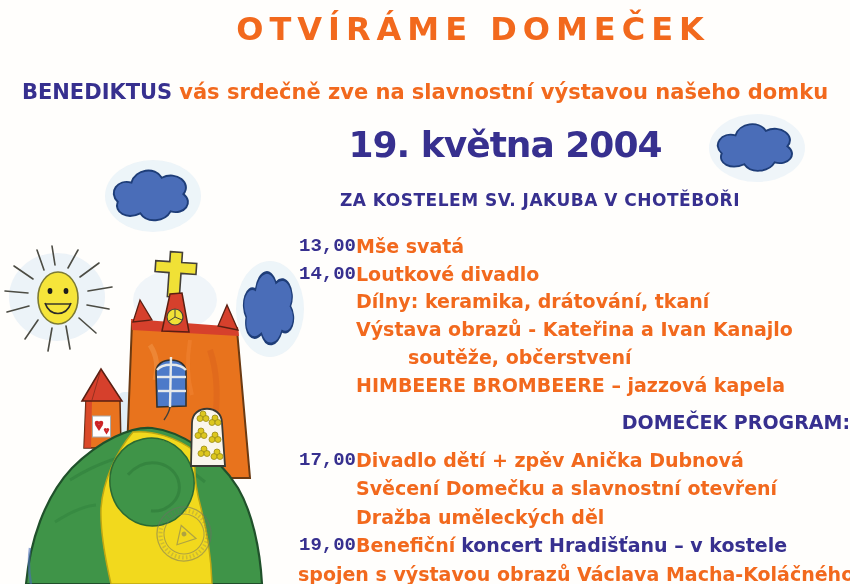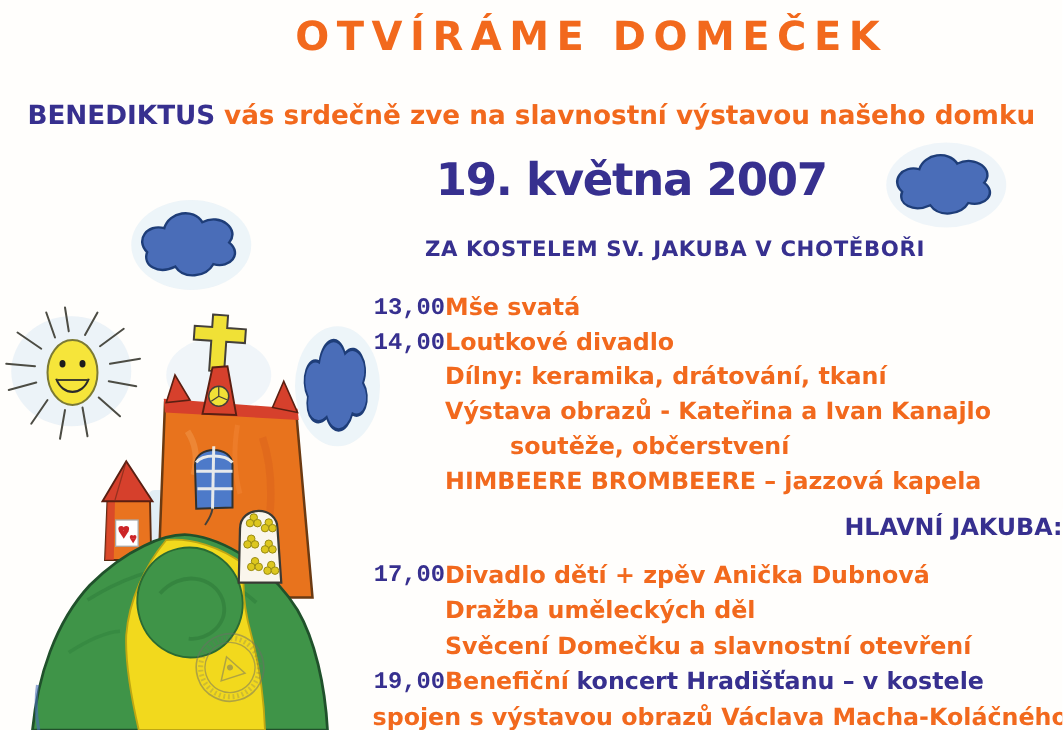--- a/index.html
+++ b/index.html
@@ -186,21 +186,21 @@
   </svg>
 
   <div class="txt-layer">
 
     <h1 class="title">OTVÍRÁME DOMEČEK</h1>
 
     <div class="subtitle">
       <span class="navy">BENEDIKTUS</span><span class="orange">vás srdečně zve na slavnostní výstavou našeho domku</span>
     </div>
 
-    <div class="date navy">19. května 2007</div>
+    <div class="date navy">19. května 2004</div>
 
     <div class="location navy">ZA KOSTELEM SV. JAKUBA V CHOTĚBOŘI</div>
 
     <div class="schedule">
 
       <div class="row">
         <span class="time navy">13,00</span>
         <span class="orange">Mše svatá</span>
       </div>
       <div class="row">
@@ -216,34 +216,34 @@
         <span class="orange">Výstava obrazů - Kateřina a Ivan Kanajlo</span>
       </div>
       <div class="row indent">
         <span class="orange">soutěže, občerstvení</span>
       </div>
       <div class="row">
         <span class="time navy"></span>
         <span class="orange">HIMBEERE BROMBEERE – jazzová kapela</span>
       </div>
 
-      <div class="heading navy">HLAVNÍ JAKUBA:</div>
+      <div class="heading navy">DOMEČEK PROGRAM:</div>
 
       <div class="evening">
         <div class="row">
           <span class="time navy">17,00</span>
           <span class="orange">Divadlo dětí + zpěv Anička Dubnová</span>
         </div>
         <div class="row">
           <span class="time navy"></span>
+          <span class="orange">Svěcení Domečku a slavnostní otevření</span>
+        </div>
+        <div class="row">
+          <span class="time navy"></span>
           <span class="orange">Dražba uměleckých děl</span>
-        </div>
-        <div class="row">
-          <span class="time navy"></span>
-          <span class="orange">Svěcení Domečku a slavnostní otevření</span>
         </div>
         <div class="row">
           <span class="time navy">19,00</span>
           <span class="orange hl">Benefiční</span>
           <span class="navy">koncert Hradišťanu – v kostele</span>
         </div>
         <div class="row">
           <span class="orange">spojen s výstavou obrazů Václava Macha-Koláčného</span>
         </div>
       </div>

